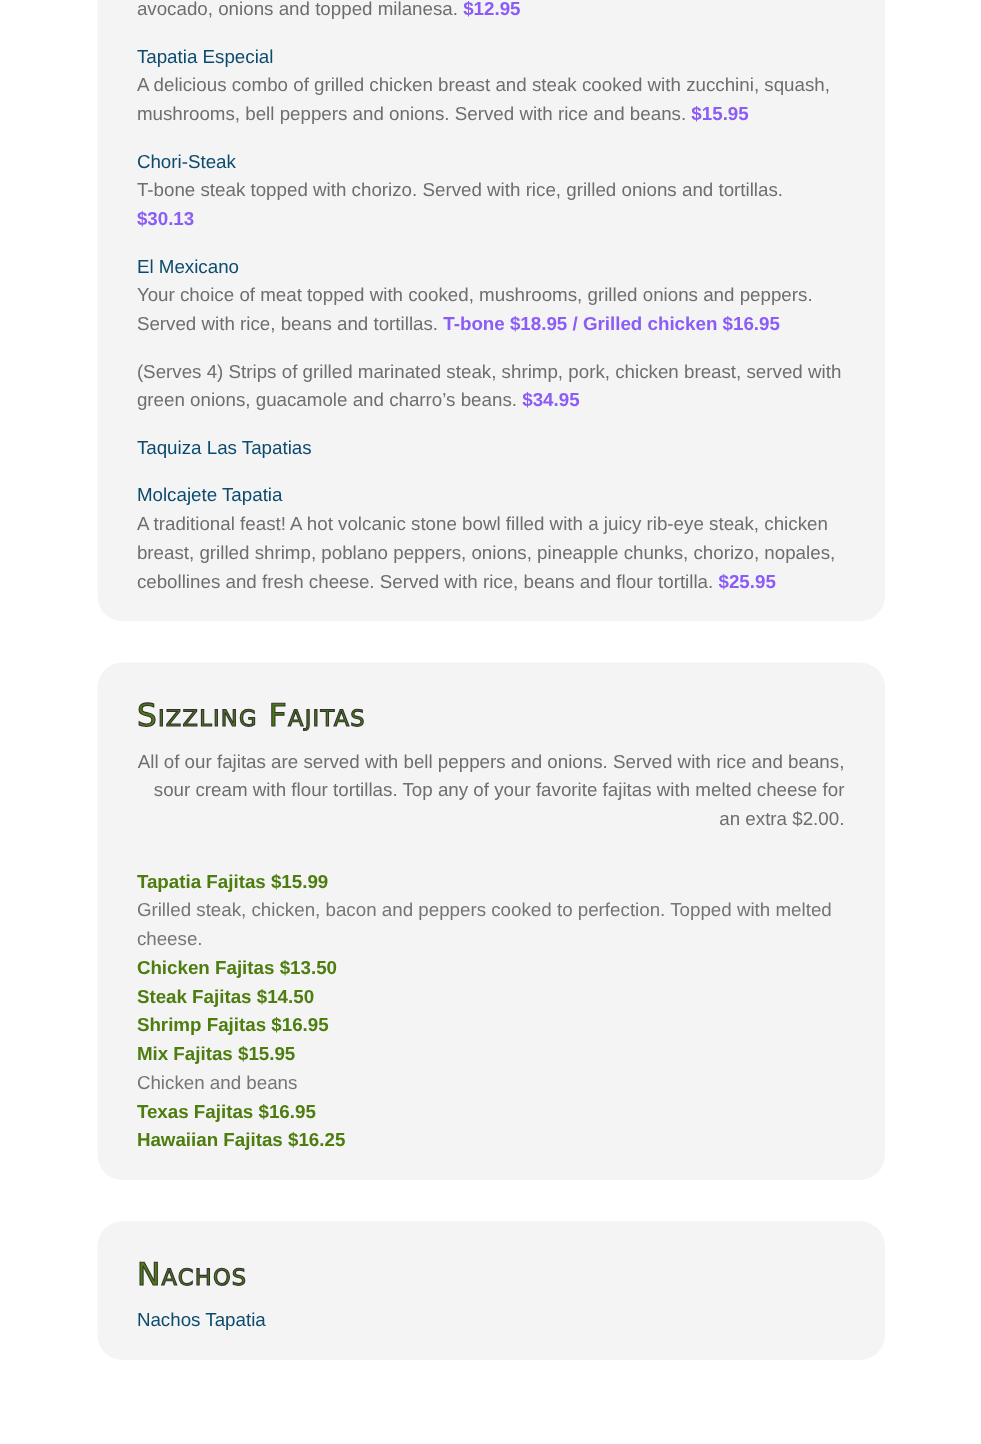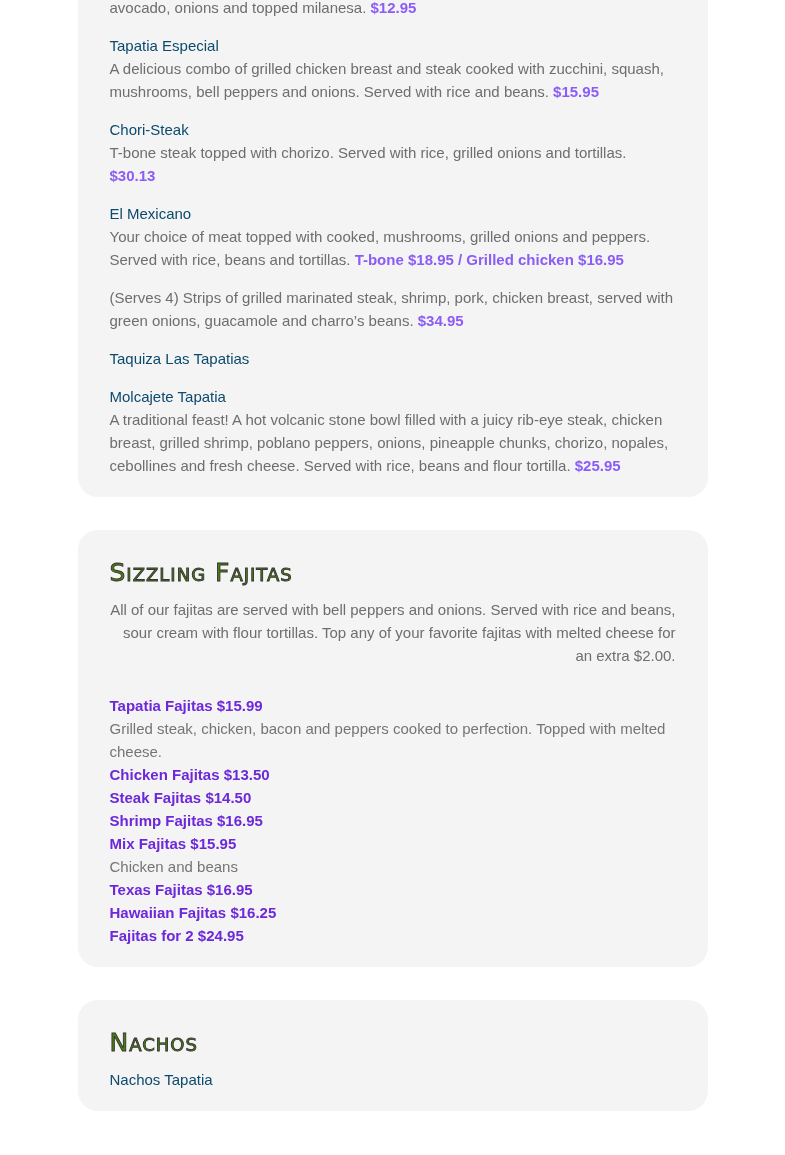--- a/index.html
+++ b/index.html
@@ -16,21 +16,21 @@
     padding: 28px 32px 20px 32px;
   }
   .card-first {
     margin-top: -34px; padding-top: 30px;
   }
   .item { margin-bottom: 15px; }
   .item:last-child { margin-bottom: 0; }
   .name { font-weight: normal; color: #0c4a6e; }
   .desc-line strong, .partial strong { font-weight: bold; color: #8b5cf6; }
   .line { color: #757575; }
-  .line.bold { font-weight: bold; color: #6d28d9; }
+  .line.bold { font-weight: bold; color: #4d7c0f; }
   .heading {
     font-family: "DejaVu Sans", "Liberation Sans", sans-serif;
     font-variant: small-caps;
     font-weight: 400;
     font-size: 25px; line-height: 30px;
     letter-spacing: 1px;
     color: #4d7c0f;
     -webkit-text-stroke: 0.9px #333333;
     margin-bottom: 10px;
   }
@@ -82,21 +82,20 @@
     <div class="item">
       <div class="line bold">Tapatia Fajitas $15.99</div>
       <div class="line">Grilled steak, chicken, bacon and peppers cooked to perfection. Topped with melted cheese.</div>
       <div class="line bold">Chicken Fajitas $13.50</div>
       <div class="line bold">Steak Fajitas $14.50</div>
       <div class="line bold">Shrimp Fajitas $16.95</div>
       <div class="line bold">Mix Fajitas $15.95</div>
       <div class="line">Chicken and beans</div>
       <div class="line bold">Texas Fajitas $16.95</div>
       <div class="line bold">Hawaiian Fajitas $16.25</div>
-      <div class="line bold">Fajitas for 2 $24.95</div>
     </div>
   </section>
 
   <section class="card">
     <h2 class="heading">Nachos</h2>
     <div class="item">
       <div class="name">Nachos Tapatia</div>
     </div>
   </section>
 

